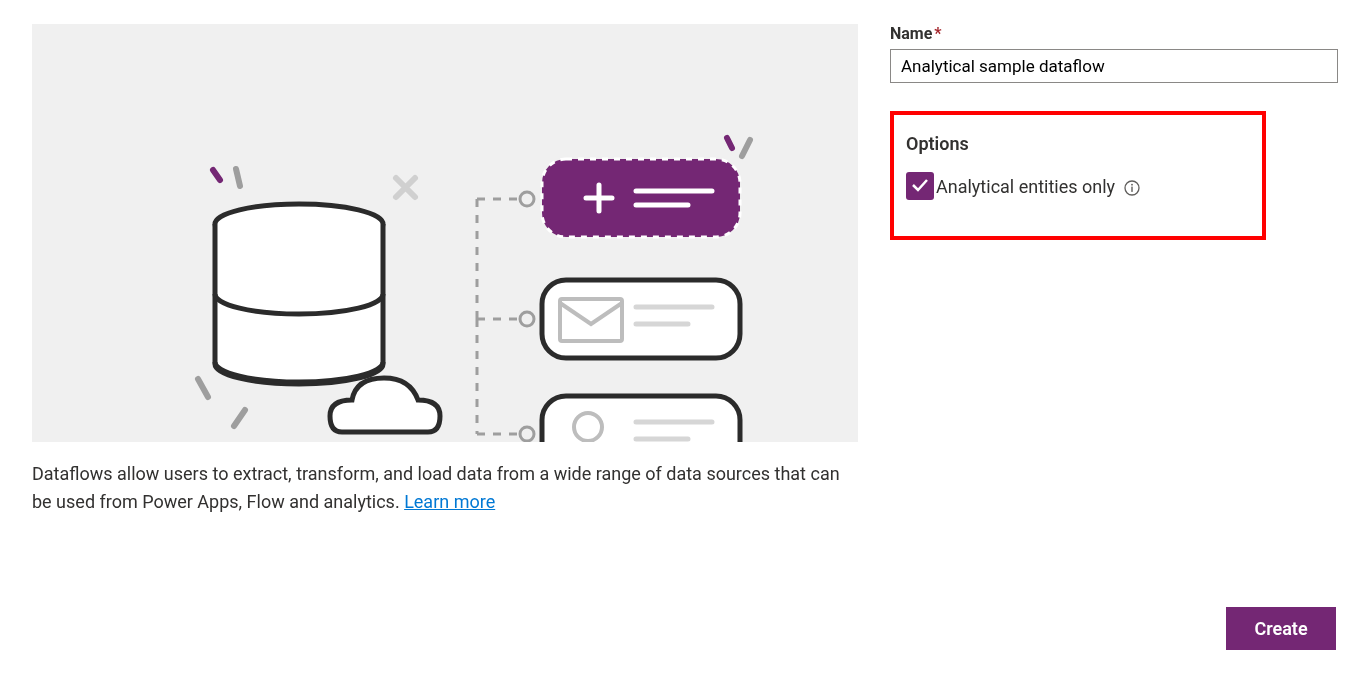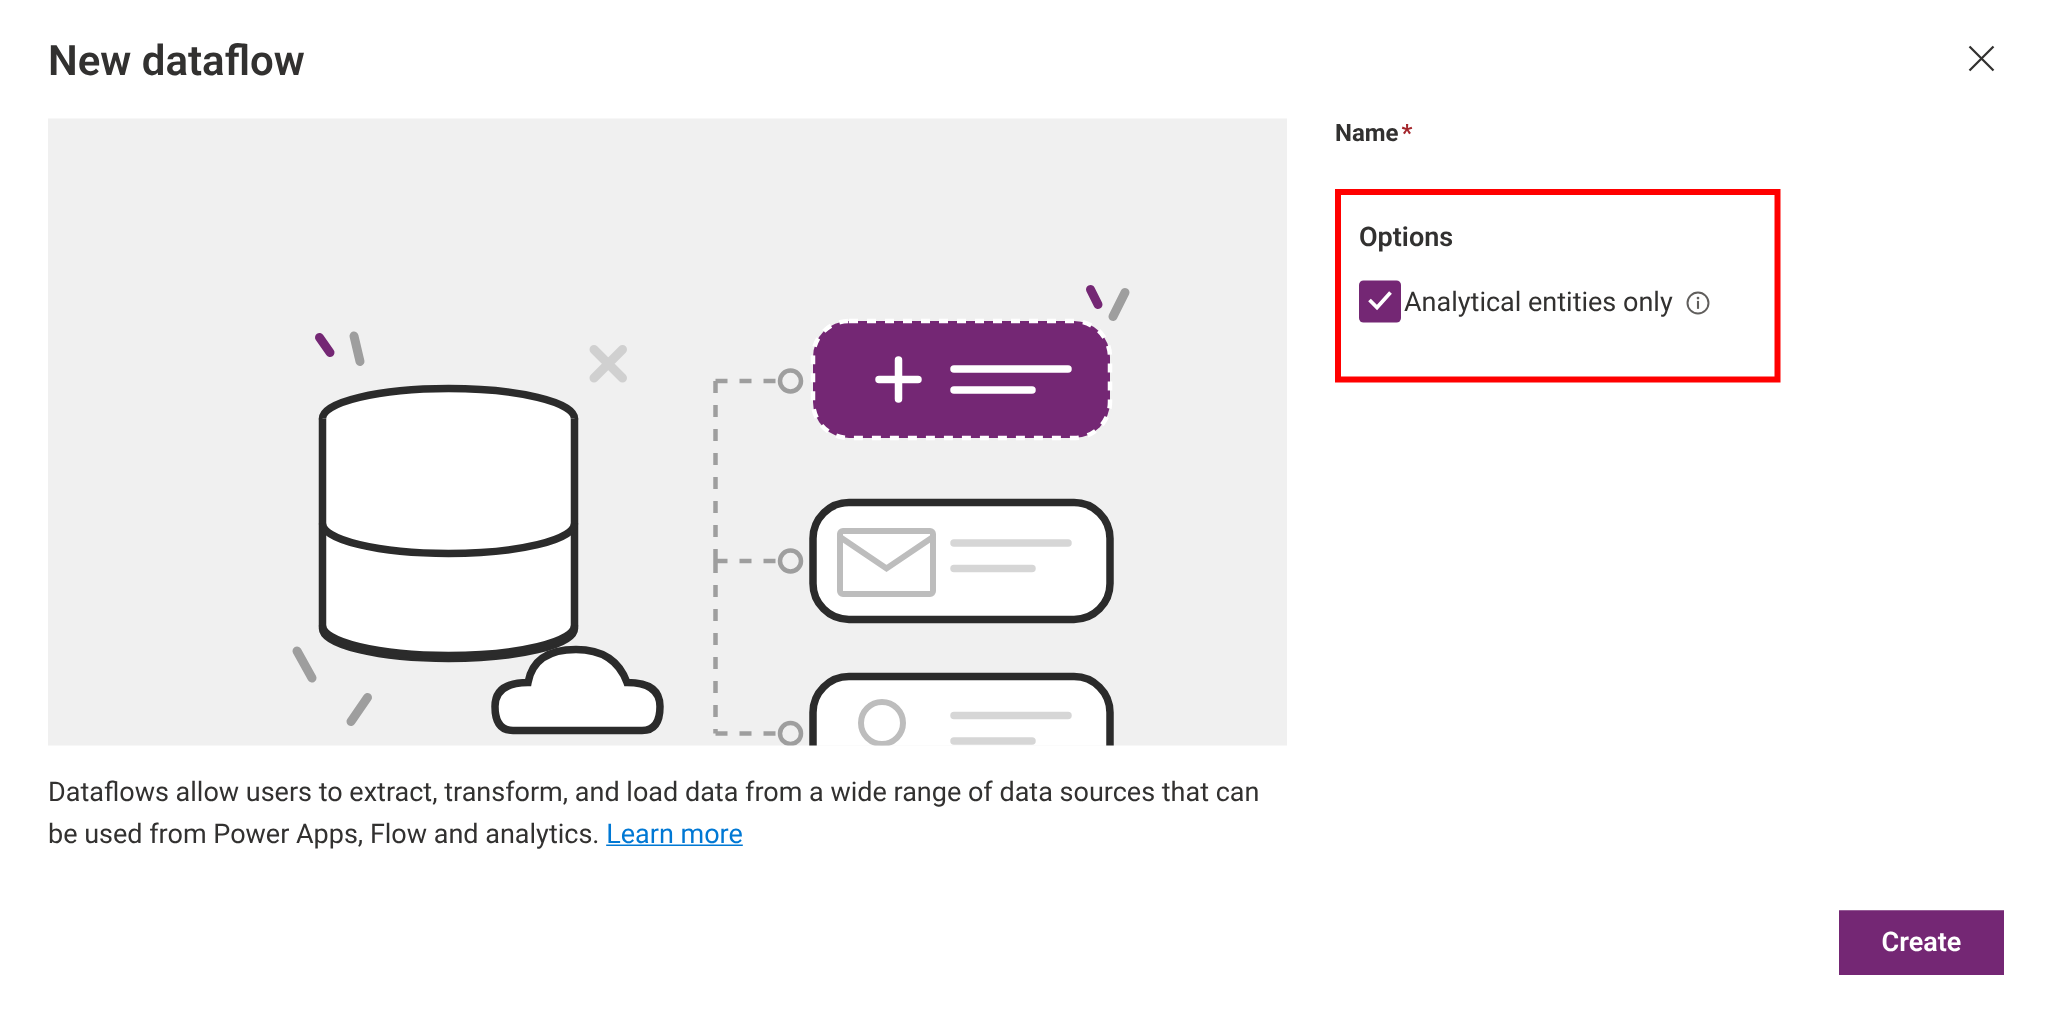--- a/index.html
+++ b/index.html
@@ -91,21 +91,21 @@
       padding: 6px 10px;
       font-size: 17px;
       font-family: inherit;
       border: 1px solid #8a8886;
       background: #ffffff;
       outline: none;
     }
     .options-box {
       border: 4px solid #ff0000;
       padding: 18px 12px 36px 12px;
-      width: 297px;
+      width: 376px;
     }
     .options-title {
       font-size: 18px;
       font-weight: 600;
       color: #323130;
       margin-bottom: 18px;
     }
     .checkbox-row {
       display: flex;
       align-items: center;
@@ -162,30 +162,20 @@
     .btn-primary {
       background: #742774;
       border-color: #742774;
       color: #ffffff;
     }
   </style>
 </head>
 <body>
 
 <div class="dialog">
-  <div class="dialog-header">
-    <h1 class="dialog-title">New dataflow</h1>
-    <button class="close-btn">
-      <span>
-        <svg viewBox="0 0 18 18">
-            <path d="M1 1 L17 17 M17 1 L1 17" stroke="#323130" stroke-width="1.5" fill="none"></path>
-          </svg>
-      </span>
-    </button>
-  </div>
 
   <div class="content">
     <div class="left-col">
       <div class="illustration-box">
         <svg viewBox="0 0 826 418">
 
           <g>
             <ellipse cx="267" cy="200" rx="84" ry="20" fill="#ffffff" stroke="#2b2b2b" stroke-width="5"></ellipse>
             <path d="M183 200 L183 340 A84 20 0 0 0 351 340 L351 200" fill="#ffffff" stroke="#2b2b2b" stroke-width="5"></path>
             <path d="M183 270 A84 20 0 0 0 351 270" fill="none" stroke="#2b2b2b" stroke-width="5"></path>
@@ -243,20 +233,21 @@
       <p class="description">
         <span>Dataflows allow users to extract, transform, and load data from a wide range of data sources that can be used from Power Apps, Flow and analytics. </span><a href="#" class="learn-more">Learn more</a>
       </p>
     </div>
 
     <div class="right-col">
       <div class="field-group">
         <label class="field-label">
           <span>Name</span><span class="required-star">*</span>
         </label>
+        <input type="text" class="text-input" value="Analytical sample dataflow" style="">
       </div>
 
       <div class="options-box">
         <div class="options-title">Options</div>
         <div class="checkbox-row">
           <div class="checkbox">
             <span>
               <svg viewBox="0 0 18 14">
                   <path d="M2 7 L7 12 L16 2"></path>
                 </svg>

